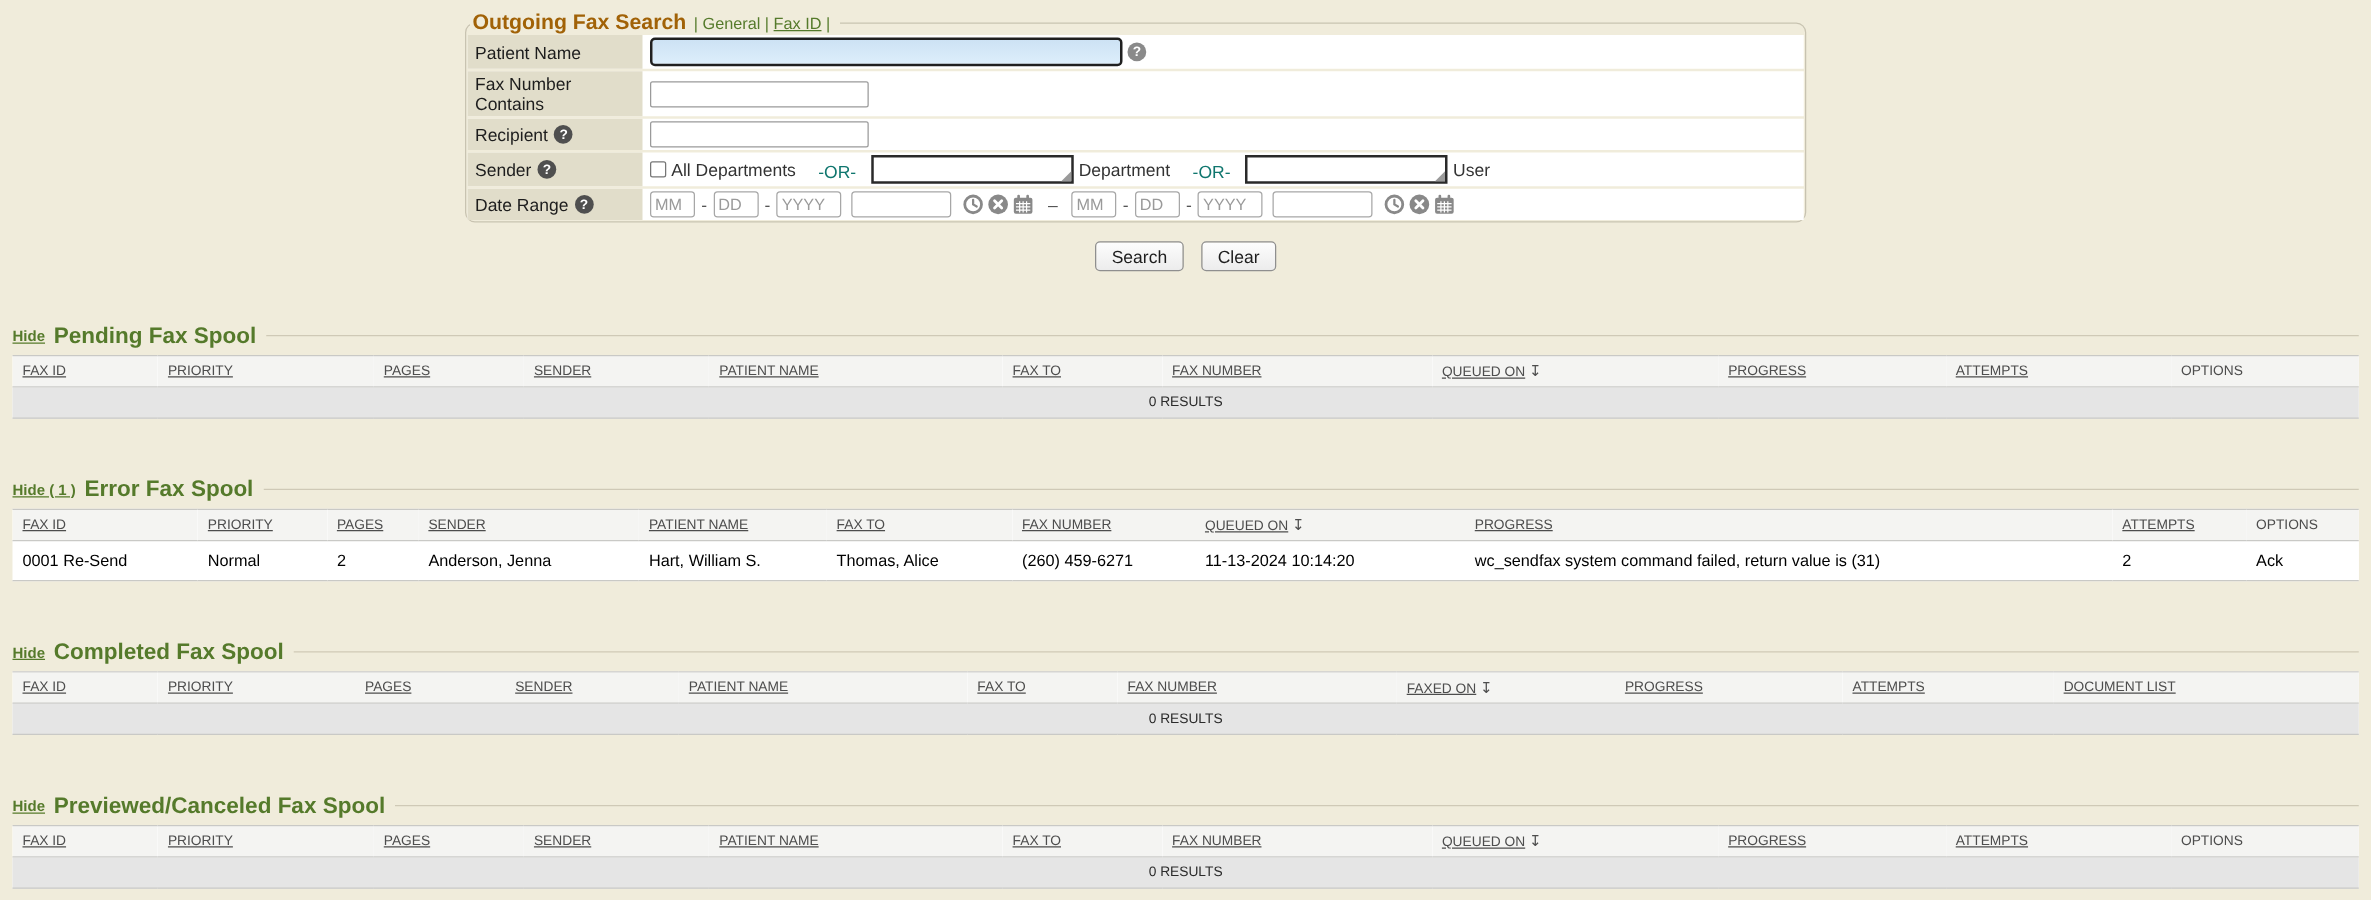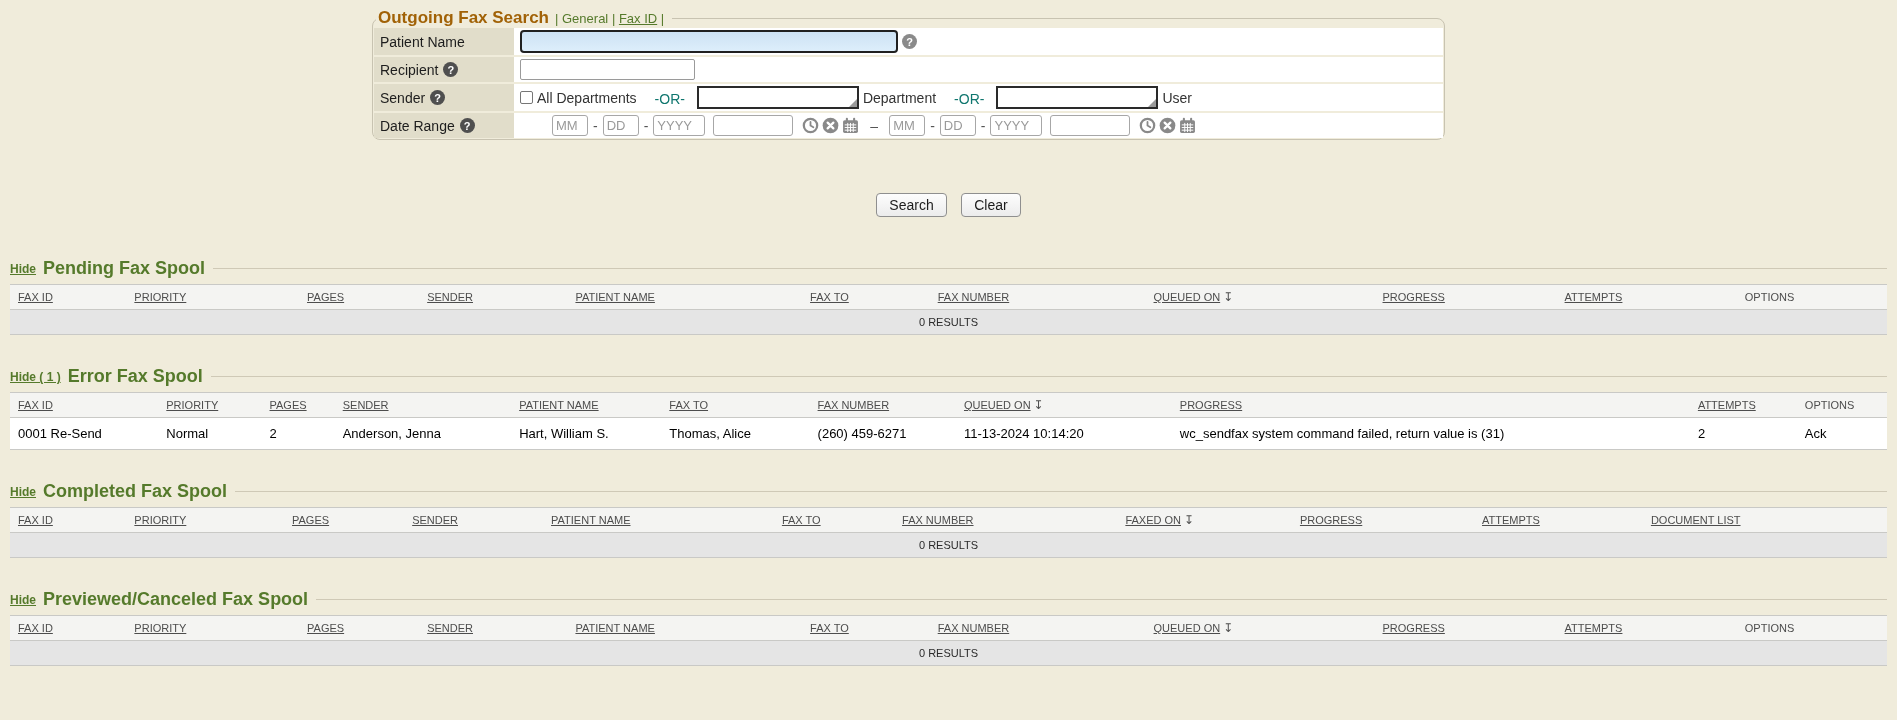--- a/index.html
+++ b/index.html
@@ -15,21 +15,21 @@
   fieldset.search-form {
     margin:0; padding:0 1px 1px 1px;
     border:1px solid #c8c3b1; border-radius:8px;
   }
   legend.form-legend { padding:0 8px 0 2px; margin-left:2px; white-space:nowrap; }
   .form-title { font-size:17px; font-weight:bold; color:#a16207; }
   .form-tabs { font-size:13px; color:#557a2b; margin-left:6px; }
   .form-tabs a { color:#557a2b; text-decoration:none; cursor:pointer; }
   .form-tabs a.underlined { text-decoration:underline; }
   .frow { display:flex; align-items:stretch; background:#fff; margin-bottom:2px; min-height:25px; }
-  .frow:last-child { margin-bottom:0;gap:32px; }
+  .frow:last-child { margin-bottom:0; }
   .flabel {
     width:140px; flex:0 0 140px; background:#e1ddca;
     display:flex; align-items:center; gap:5px;
     padding:2px 6px; font-size:14px; color:#1d1d1d;
   }
   .fval { flex:1; display:flex; align-items:center; gap:4px; padding:2px 6px; font-size:14px; color:#333; }
   .help-badge {
     display:inline-flex; align-items:center; justify-content:center;
     width:15px; height:15px; border-radius:50%;
     background:#4f4f4f; color:#fff; font-size:11px; font-weight:bold; cursor:pointer; flex:0 0 15px;
@@ -74,21 +74,21 @@
   .btn-row { position:absolute; left:0; width:100%; top:176px; text-align:center;margin-top:17px; }
   .btn-row button {
     font-family:"Liberation Sans", sans-serif; font-size:14px; color:#1d1d1d;
     padding:3px 12px; margin:0 5px;
     border:1px solid #8f8f8f; border-radius:4px;
     background:linear-gradient(to bottom,#fdfdfd,#ececec);
     cursor:pointer;
   }
   
   .spools { position:absolute; left:10px; right:10px; top:258px; }
-  .spool-section { margin-top:31px; }
+  .spool-section { margin-top:46px; }
   .spool-section:first-child { margin-top:0; }
   .spool-head { display:flex; align-items:center; margin-bottom:5px; }
   .hide-link {
     font-size:12px; font-weight:bold; color:#557a2b;
     text-decoration:underline; cursor:pointer; margin-right:7px; white-space:nowrap;
   }
   .spool-title { font-size:18px; font-weight:bold; color:#557a2b; white-space:nowrap; }
   .spool-rule { flex:1; border-top:1px solid #cfc9b6; margin-left:8px; }
   table.spool-table { width:100%; border-collapse:collapse; table-layout:fixed; background:#fff; }
   table.spool-table th {
@@ -120,20 +120,28 @@
     <div class="frow">
       <div class="flabel">
           <span>Patient Name</span>
         </div>
       <div class="fval">
         <input class="patient-input" type="text" value="" style="">
         <span class="help-badge light">?</span>
       </div>
     </div>
 
+    <div class="frow">
+      <div class="flabel">
+          <span>Fax Number Contains</span>
+        </div>
+      <div class="fval">
+        <input class="plain-input" type="text" value="" style="">
+      </div>
+    </div>
 
     <div class="frow">
       <div class="flabel">
         <span>Recipient</span>
         <span class="help-badge">?</span>
       </div>
       <div class="fval">
         <input class="plain-input" type="text" value="" style="">
       </div>
     </div>

